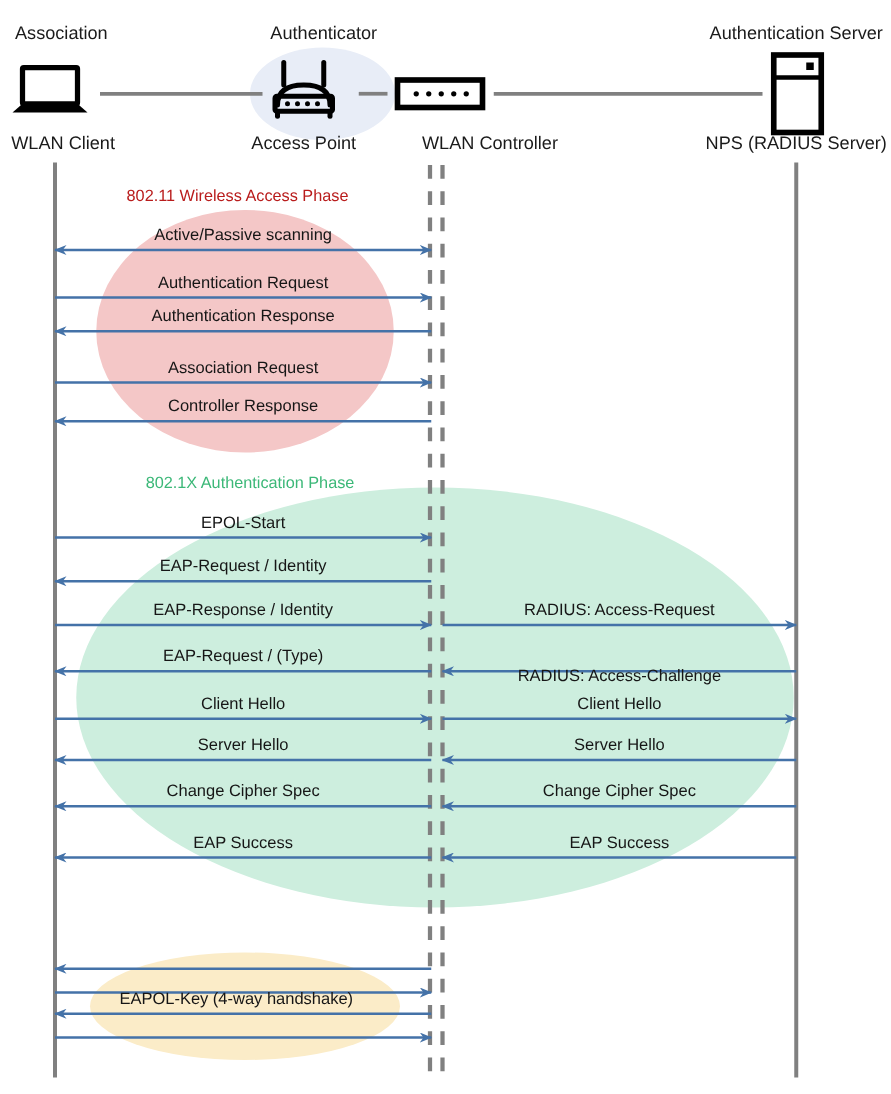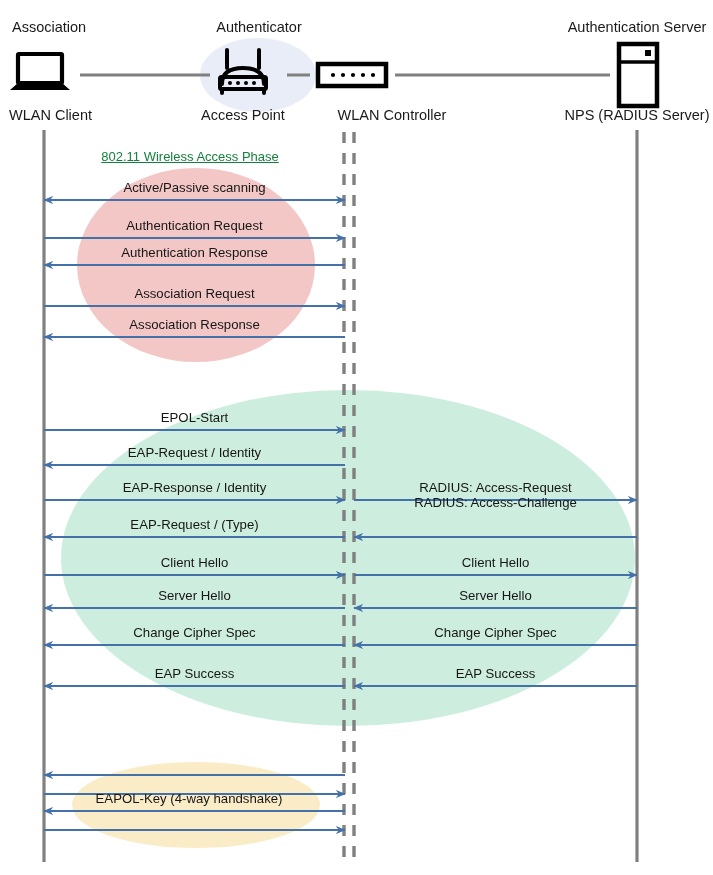--- a/index.html
+++ b/index.html
@@ -125,42 +125,43 @@
 
   <div class="hdr-title" style="left:12px;top:19px;">Association</div>
   <div class="hdr-title" style="left:259px;top:19px;transform:translateX(-50%);">Authenticator</div>
   <div class="hdr-title" style="left:637px;top:19px;transform:translateX(-50%);">Authentication Server</div>
 
   <div class="node-label" style="left:9px;top:107px;">WLAN Client</div>
   <div class="node-label" style="left:243px;top:107px;transform:translateX(-50%);">Access Point</div>
   <div class="node-label" style="left:360px;top:107px;transform:translateX(-50%);margin-left:32px;">WLAN Controller</div>
   <div class="node-label" style="left:637px;top:107px;transform:translateX(-50%);">NPS (RADIUS Server)</div>
 
-  <div class="phase-label" style="left:190px;top:147px;transform:translateX(-50%);color:#15803d;text-decoration:underline;">802.11 Wireless Access Phase</div>
+  <div class="phase-label" style="left:190px;top:147px;transform:translateX(-50%);color:#b91c1c;">802.11 Wireless Access Phase</div>
 
+  <div class="phase-label" style="left:200px;top:376px;transform:translateX(-50%);color:#3cb878;">802.1X Authentication Phase</div>
 
 
   <div id="labels-left">
       <div class="msg" style="left: 194.5px; top: 180px; transform: translateX(-50%);">Active/Passive scanning</div>
       <div class="msg" style="left: 194.5px; top: 218px; transform: translateX(-50%); text-align: right;">Authentication Request</div>
       <div class="msg" style="left: 194.5px; top: 245px; transform: translateX(-50%);">Authentication Response</div>
       <div class="msg" style="left: 194.5px; top: 286px; transform: translateX(-50%);">Association Request</div>
-      <div class="msg" style="left: 194.5px; top: 317px; transform: translateX(-50%);">Association Response</div>
+      <div class="msg" style="left: 194.5px; top: 317px; transform: translateX(-50%);">Controller Response</div>
       <div class="msg" style="left: 194.5px; top: 410px; transform: translateX(-50%);">EPOL-Start</div>
       <div class="msg" style="left: 194.5px; top: 445px; transform: translateX(-50%);">EAP-Request / Identity</div>
       <div class="msg" style="left: 194.5px; top: 480px; transform: translateX(-50%);">EAP-Response / Identity</div>
       <div class="msg" style="left: 194.5px; top: 517px; transform: translateX(-50%);">EAP-Request / (Type)</div>
       <div class="msg" style="left: 194.5px; top: 555px; transform: translateX(-50%);">Client Hello</div>
       <div class="msg" style="left: 194.5px; top: 588px; transform: translateX(-50%);">Server Hello</div>
       <div class="msg" style="left: 194.5px; top: 625px; transform: translateX(-50%);">Change Cipher Spec</div>
       <div class="msg" style="left: 194.5px; top: 666px; transform: translateX(-50%);">EAP Success</div>
       <div class="msg" style="left: 189px; top: 791px; transform: translateX(-50%);">EAPOL-Key (4-way handshake)</div>
     </div>
   <div id="labels-right">
       <div class="msg" style="left: 495.5px; top: 480px; transform: translateX(-50%);">RADIUS: Access-Request</div>
-      <div class="msg" style="left: 495.5px; top: 495px; transform: translateX(-50%);">RADIUS: Access-Challenge</div>
+      <div class="msg" style="left: 495.5px; top: 533px; transform: translateX(-50%);">RADIUS: Access-Challenge</div>
       <div class="msg" style="left: 495.5px; top: 555px; transform: translateX(-50%);">Client Hello</div>
       <div class="msg" style="left: 495.5px; top: 588px; transform: translateX(-50%);">Server Hello</div>
       <div class="msg" style="left: 495.5px; top: 625px; transform: translateX(-50%);">Change Cipher Spec</div>
       <div class="msg" style="left: 495.5px; top: 666px; transform: translateX(-50%);">EAP Success</div>
     </div>
 
 </div>
 
 </body></html>

